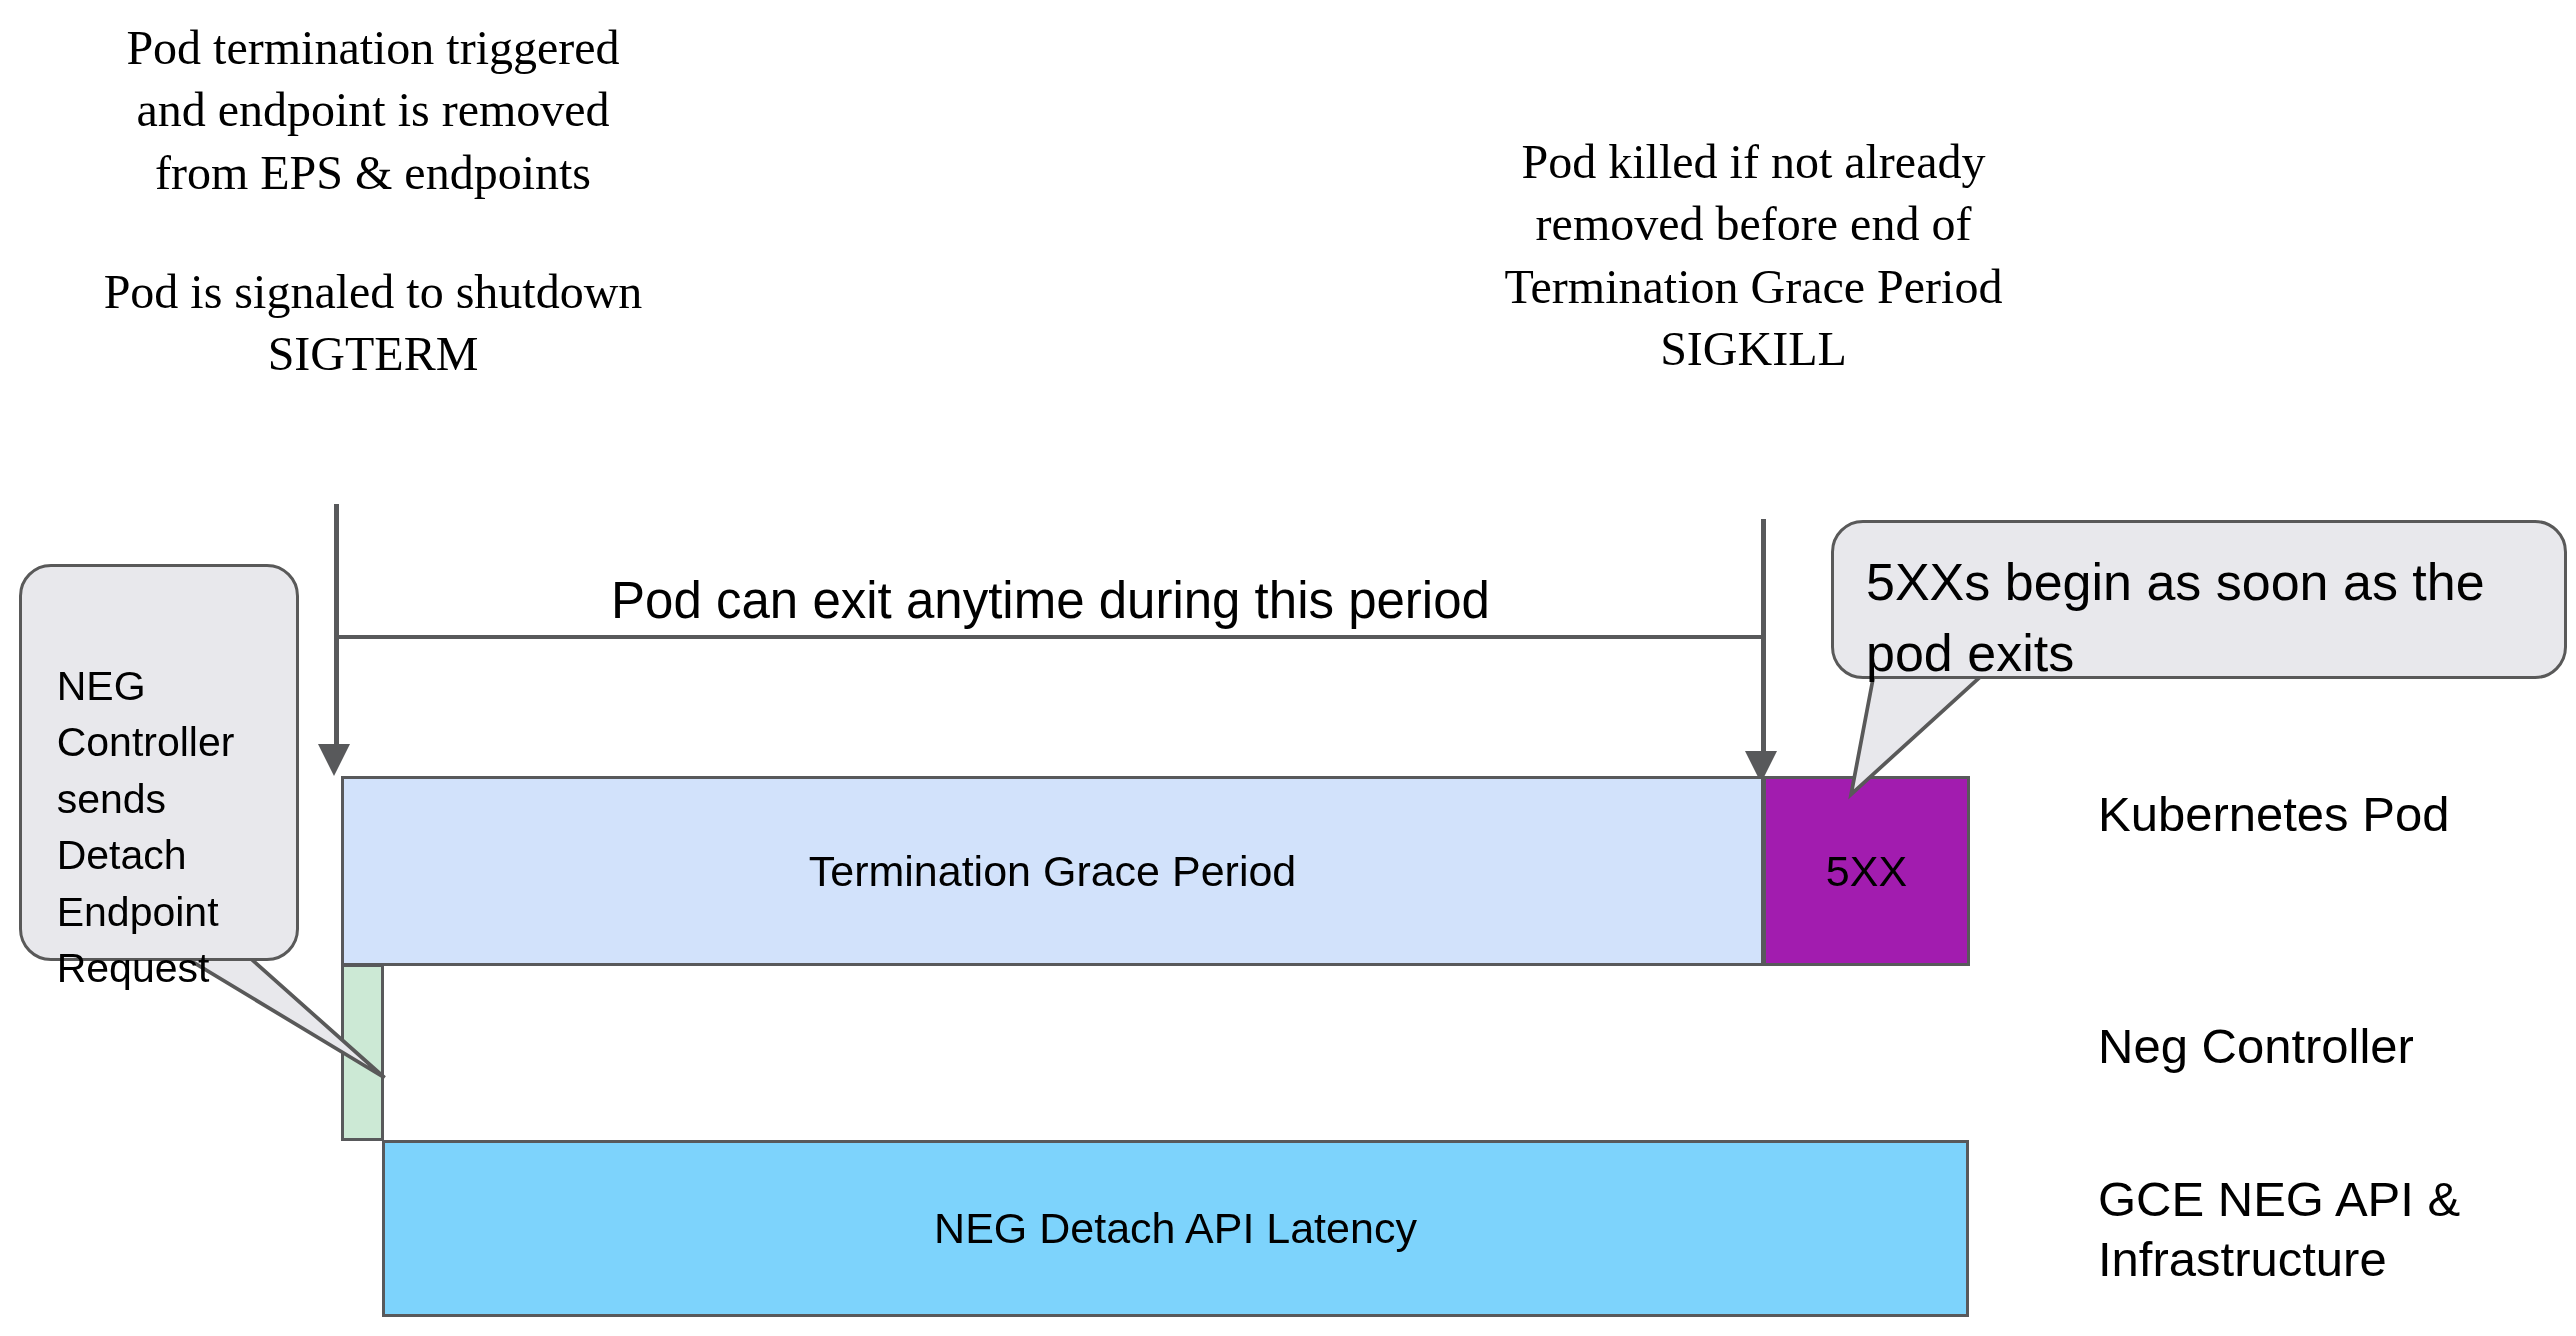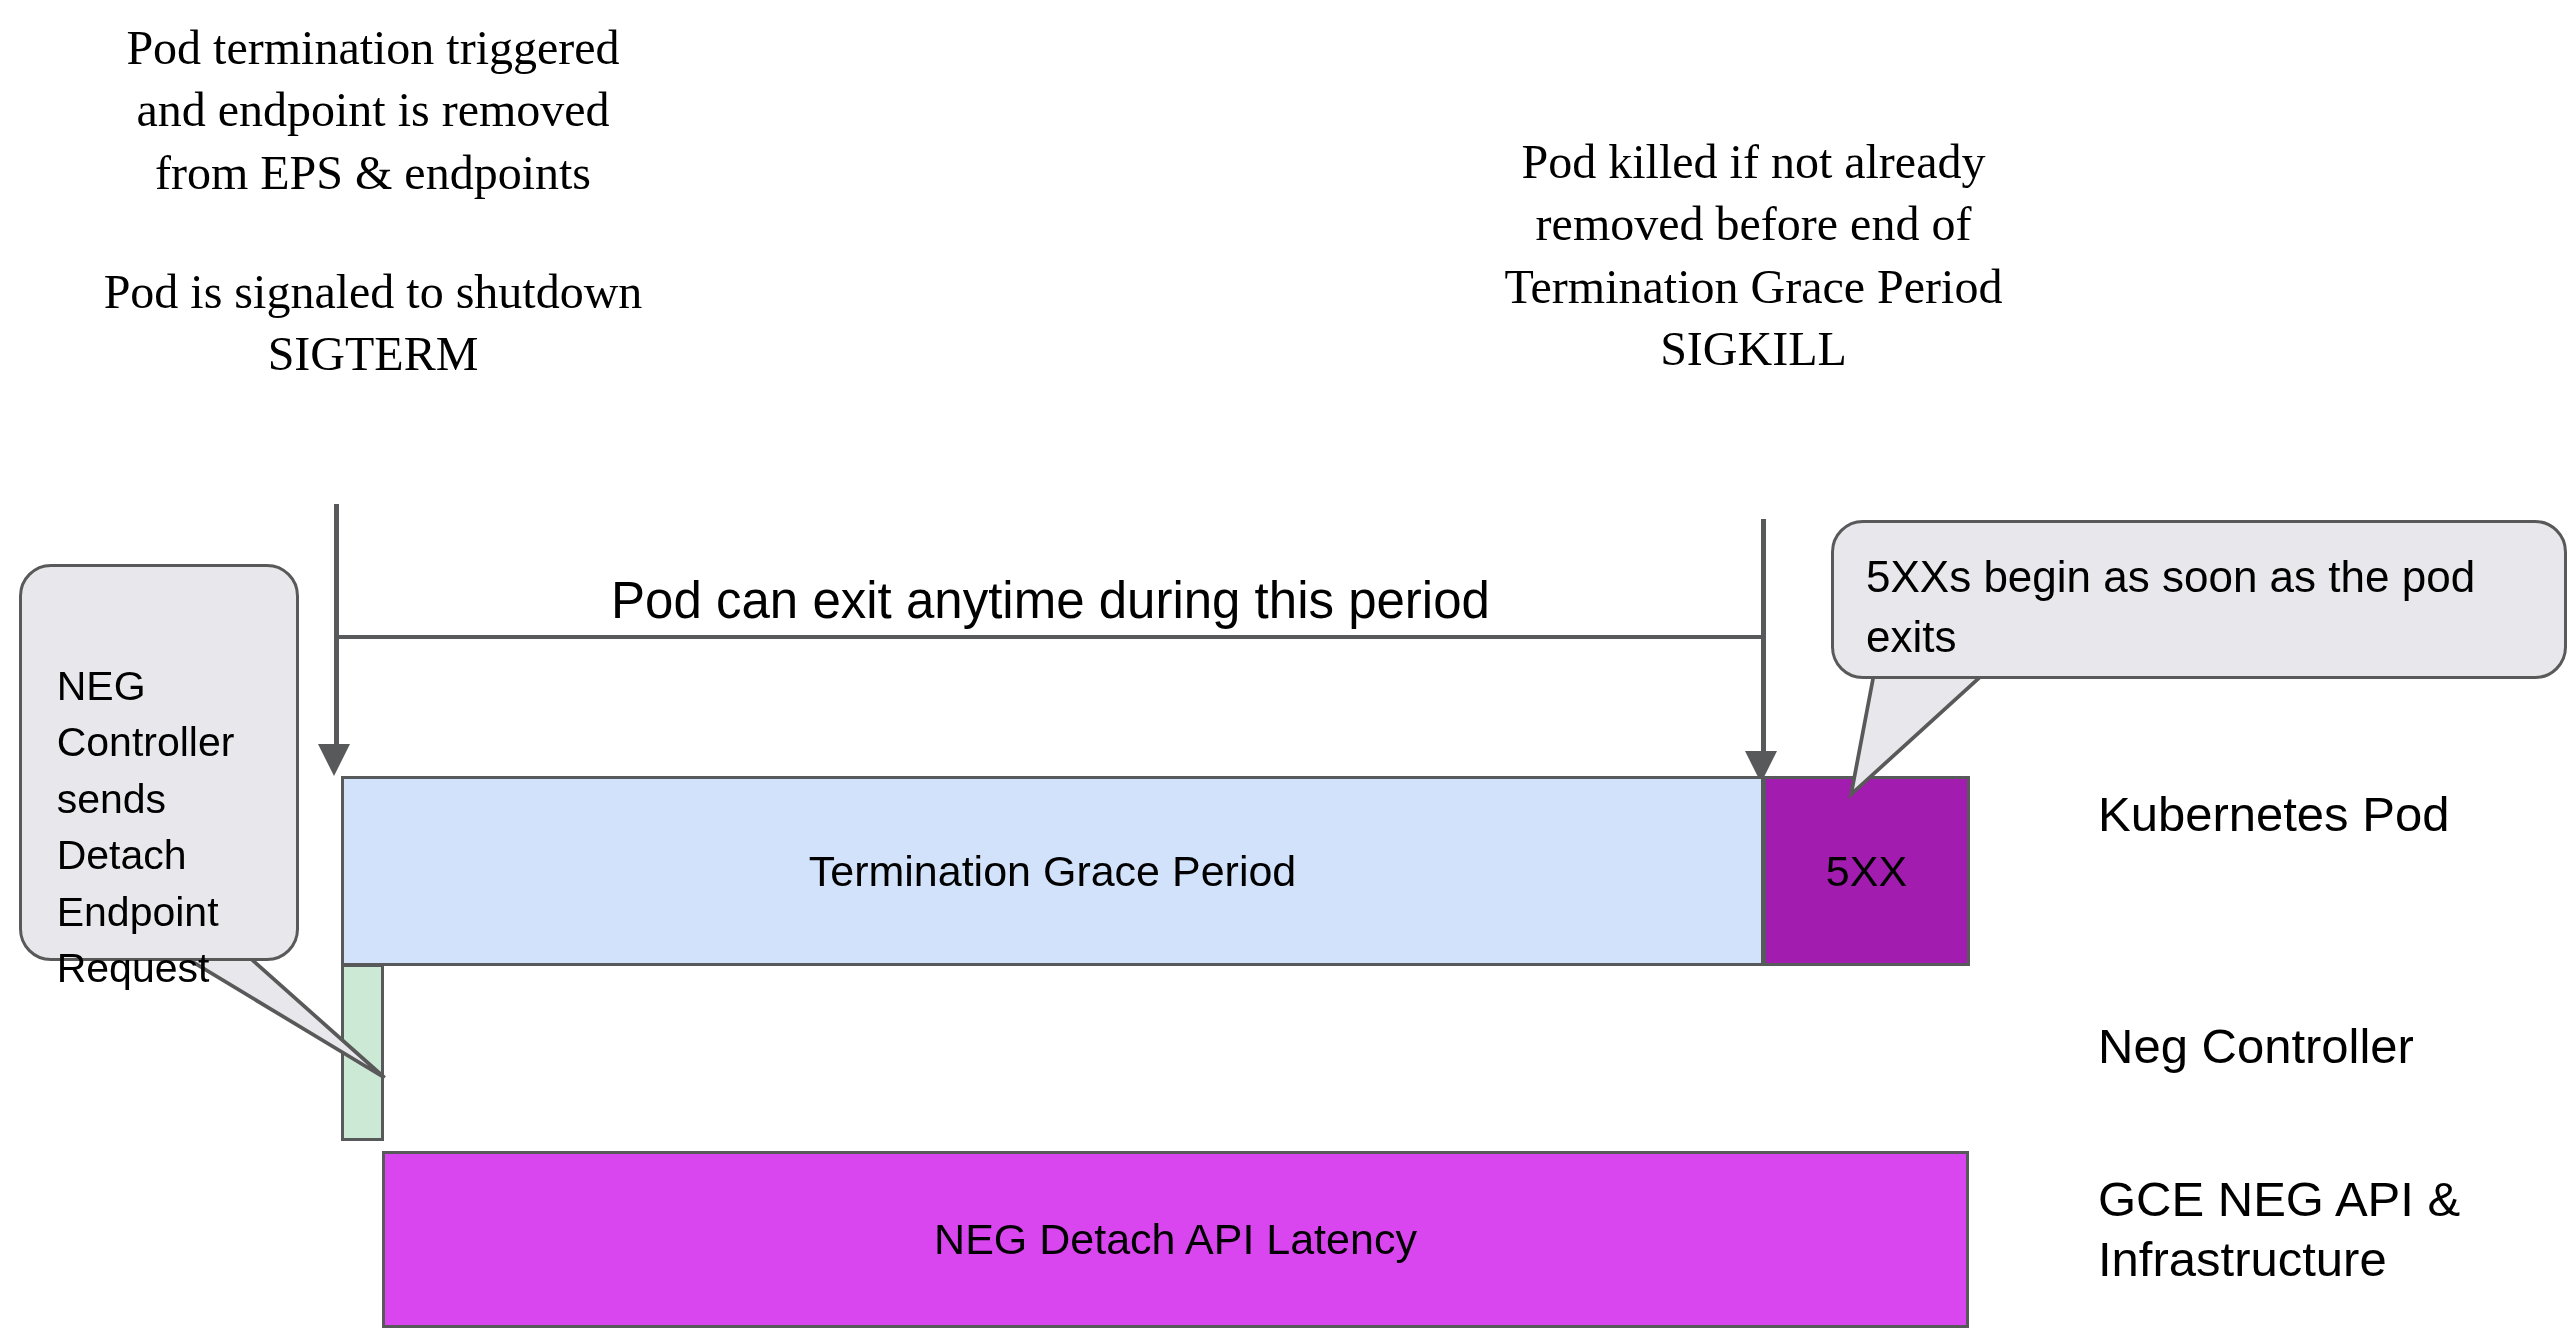--- a/index.html
+++ b/index.html
@@ -78,21 +78,21 @@
     border: 3.7px solid #58595b;
     display: flex;
     align-items: center;
     justify-content: center;
     font-size: 43px;
     color: #000000;
   }
   #bar-tgp   { left: 341px;  top: 776px;  width: 1423px; height: 190px; background: #d2e2fb; }
   #bar-5xx   { left: 1763px; top: 776px;  width: 207px;  height: 190px; background: #a21caf; }
   #bar-neg   { left: 341px;  top: 964px; width: 43px;   height: 177px; background: #cce9d5; }
-  #bar-api   { left: 382px;  top: 1140px; width: 1587px; height: 177px; background: #d946ef; margin-top: 11px; }
+  #bar-api   { left: 382px;  top: 1140px; width: 1587px; height: 177px; background: #7dd3fc; }
 
   
   .lane-label {
     position: absolute;
     font-size: 49px;
     line-height: 1.22;
     color: #000000;
     white-space: pre-line;
   }
   #lane-pod   { left: 2098px; top: 785px;  width: 466px; }
@@ -111,21 +111,21 @@
   #bubble-left {
     left: 18.7px; top: 564px; width: 280px; height: 397px;
     padding: 34px 20.5px 0 35px;
     font-size: 41px;
     line-height: 1.38;
     white-space: pre-line;
   }
   #bubble-right {
     left: 1831px; top: 520px; width: 736px; height: 159px;
     padding: 24px 32px 0 32px;
-    font-size: 44px;
+    font-size: 52px;
     line-height: 1.36;
   }
 
   
   .tail-svg {
     position: absolute;
     overflow: visible;
     pointer-events: none;
   }
   #tail-left  { left: 0px;    top: 0px; width: 2576px; height: 1336px; }

